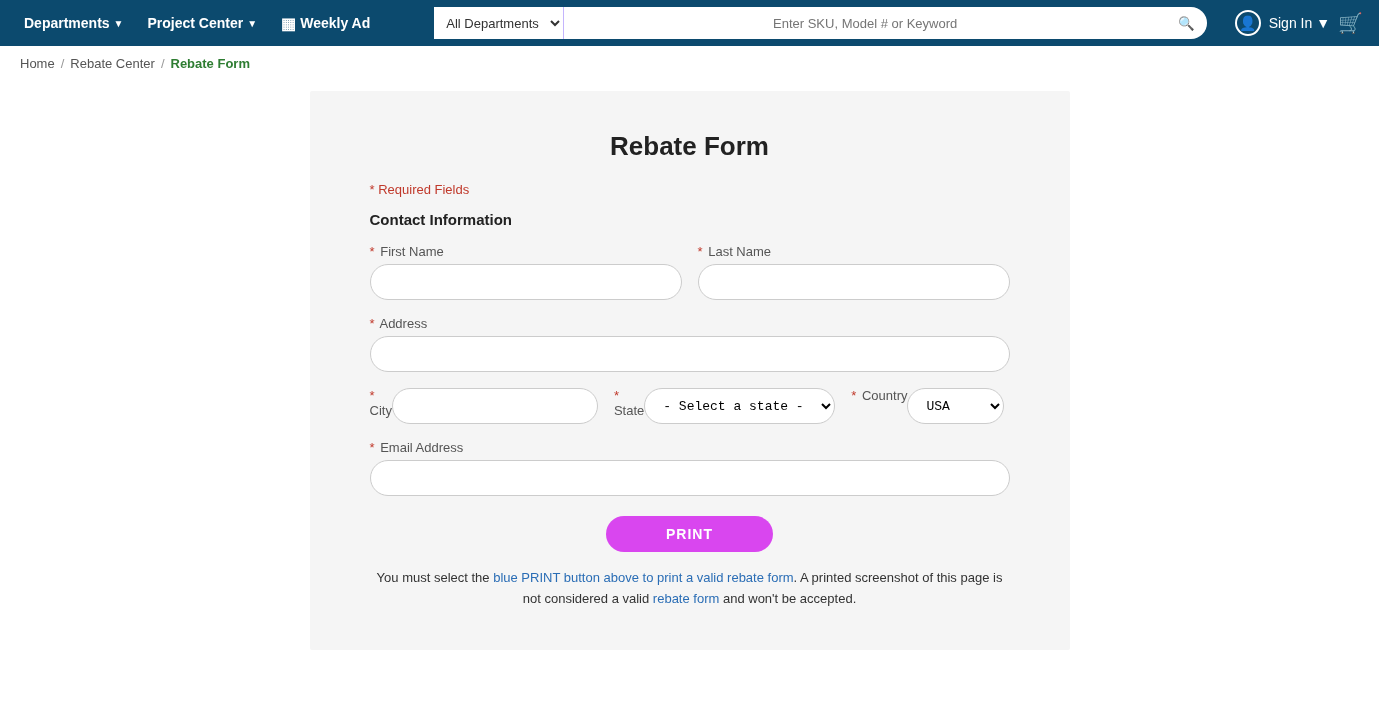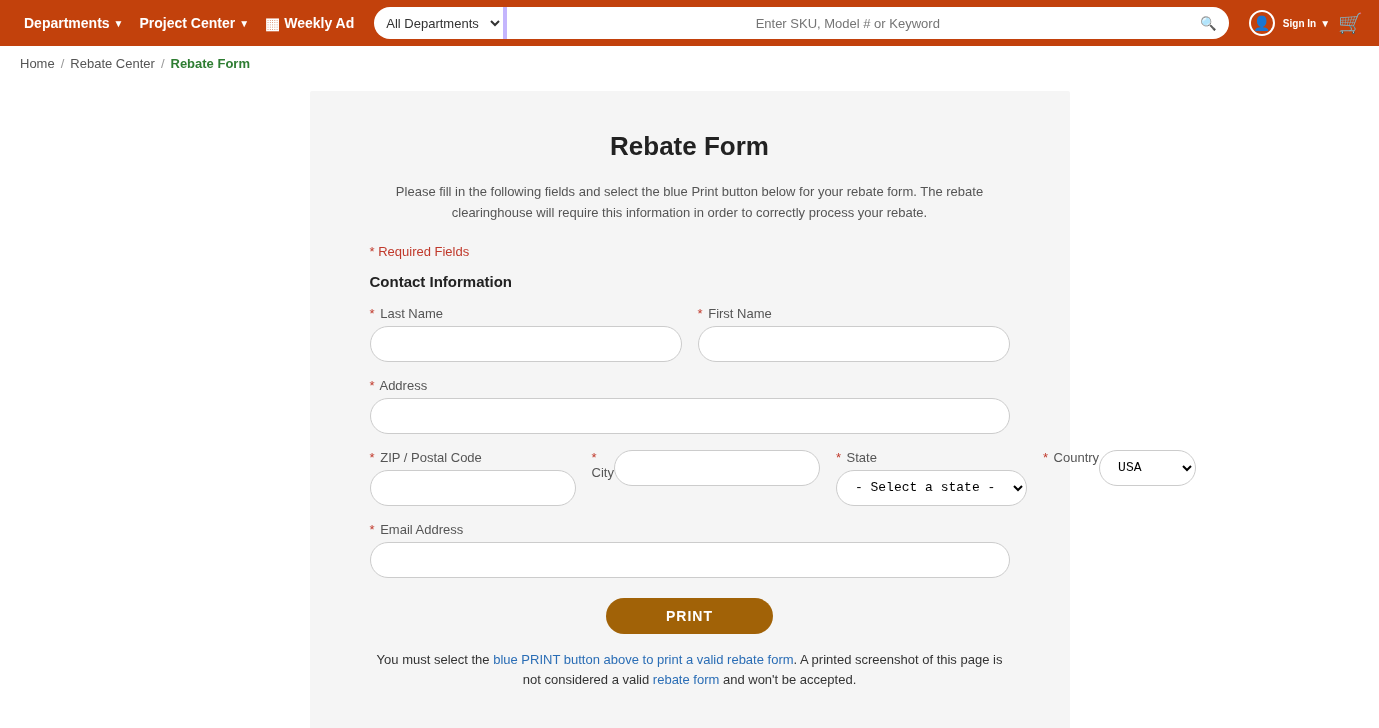--- a/index.html
+++ b/index.html
@@ -1,26 +1,26 @@
 <!DOCTYPE html>
 <html><head>
   <meta charset="utf-8">
   <style>
     * { box-sizing: border-box; margin: 0; padding: 0; }
     body { font-family: Arial, sans-serif; font-size: 14px; background: #fff; }
 
     
     .header {
-      background-color: #c2410c;
+      background-color: #0c4a6e;
       color: #fff;
       display: flex;
       align-items: center;
       padding: 8px 16px;
       height: 46px;
-      gap: 0;
+      gap: 8px;
     }
     .header-nav-item {
       display: flex;
       align-items: center;
       color: #fff;
       font-size: 14px;
       font-weight: bold;
       cursor: pointer;
       padding: 0 8px;
       gap: 4px;
@@ -53,22 +53,23 @@
       border: none;
     }
     .search-dept-select {
       background: #fff;
       border: none;
       padding: 0 8px;
       font-size: 13px;
       color: #333;
       cursor: pointer;
       height: 100%;
-      border-right: 4px solid #c4b5fd;
+      border-right: 1px solid #c4b5fd;
       outline: none;
+      margin-left: 36px;
     }
     .search-input {
       flex: 1;
       border: none;
       padding: 0 12px;
       font-size: 13px;
       outline: none;
       color: #555;
       text-align: center;
     }
@@ -84,22 +85,22 @@
     .header-right {
       display: flex;
       align-items: center;
       gap: 8px;
       margin-left: 8px;
     }
     .sign-in-btn {
       display: flex;
       align-items: flex-start;
       color: #fff;
-      font-size: 10px;
-      font-weight: bold;
+      font-size: 14px;
+      font-weight: normal;
       cursor: pointer;
       gap: 4px;
     }
     .cart-icon {
       color: #fff;
       font-size: 20px;
       cursor: pointer;
     }
     .user-icon-circle {
       width: 26px;
@@ -196,21 +197,21 @@
       flex-direction: column;
     }
     .form-col-city {
       flex: 0 0 160px;
       display: flex;
       flex-direction: row;
     }
     .form-col-state {
       flex: 0 0 160px;
       display: flex;
-      flex-direction: column;
+      flex-direction: row;
     }
     .form-col-country {
       flex: 0 0 170px;
       display: flex;
     }
     .form-input {
       border: 1px solid #ccc;
       border-radius: 20px;
       padding: 8px 14px;
       font-size: 13px;
@@ -229,21 +230,21 @@
       cursor: pointer;
       appearance: auto;
       font-family: Liberation Mono, monospace;
     }
     .full-width {
       width: 100%;
     }
     .print-btn {
       display: block;
       margin: 20px auto 16px;
-      background: #a16207;
+      background: #d946ef;
       color: #fff;
       border: none;
       border-radius: 20px;
       padding: 10px 60px;
       font-size: 14px;
       font-weight: bold;
       letter-spacing: 1px;
       cursor: pointer;
     }
     .bottom-note {
@@ -299,60 +300,52 @@
   <a href="#">Home</a>
   <span class="separator">/</span>
   <a href="#">Rebate Center</a>
   <span class="separator">/</span>
   <span class="current">Rebate Form</span>
 </nav>
 
 <div class="main-content">
   <div class="form-container">
     <h1 class="form-title">Rebate Form</h1>
-    <p class="form-description">Please fill in the following fields and select the blue Print button below for your rebate form. The rebate clearinghouse will require this information in order to correctly process your rebate.</p>
 
     <div class="required-note">* Required Fields</div>
     <div class="section-title">Contact Information</div>
 
     <div class="form-row">
       <div class="form-col">
         <div class="field-label">
           <span class="required-star">*</span>
+          <span>First Name</span>
+        </div>
+        <input type="text" class="form-input" style="">
+      </div>
+      <div class="form-col">
+        <div class="field-label">
+          <span class="required-star">*</span>
           <span>Last Name</span>
-        </div>
-        <input type="text" class="form-input" style="">
-      </div>
-      <div class="form-col">
-        <div class="field-label">
-          <span class="required-star">*</span>
-          <span>First Name</span>
         </div>
         <input type="text" class="form-input" style="">
       </div>
     </div>
 
     <div class="form-row">
       <div class="form-col">
         <div class="field-label">
           <span class="required-star">*</span>
           <span>Address</span>
         </div>
         <input type="text" class="form-input full-width" style="">
       </div>
     </div>
 
     <div class="form-row">
-      <div class="form-col-zip">
-        <div class="field-label">
-          <span class="required-star">*</span>
-          <span>ZIP / Postal Code</span>
-        </div>
-        <input type="text" class="form-input" style="">
-      </div>
       <div class="form-col-city">
         <div class="field-label">
           <span class="required-star">*</span>
           <span>City</span>
         </div>
         <input type="text" class="form-input" style="">
       </div>
       <div class="form-col-state">
         <div class="field-label">
           <span class="required-star">*</span>

